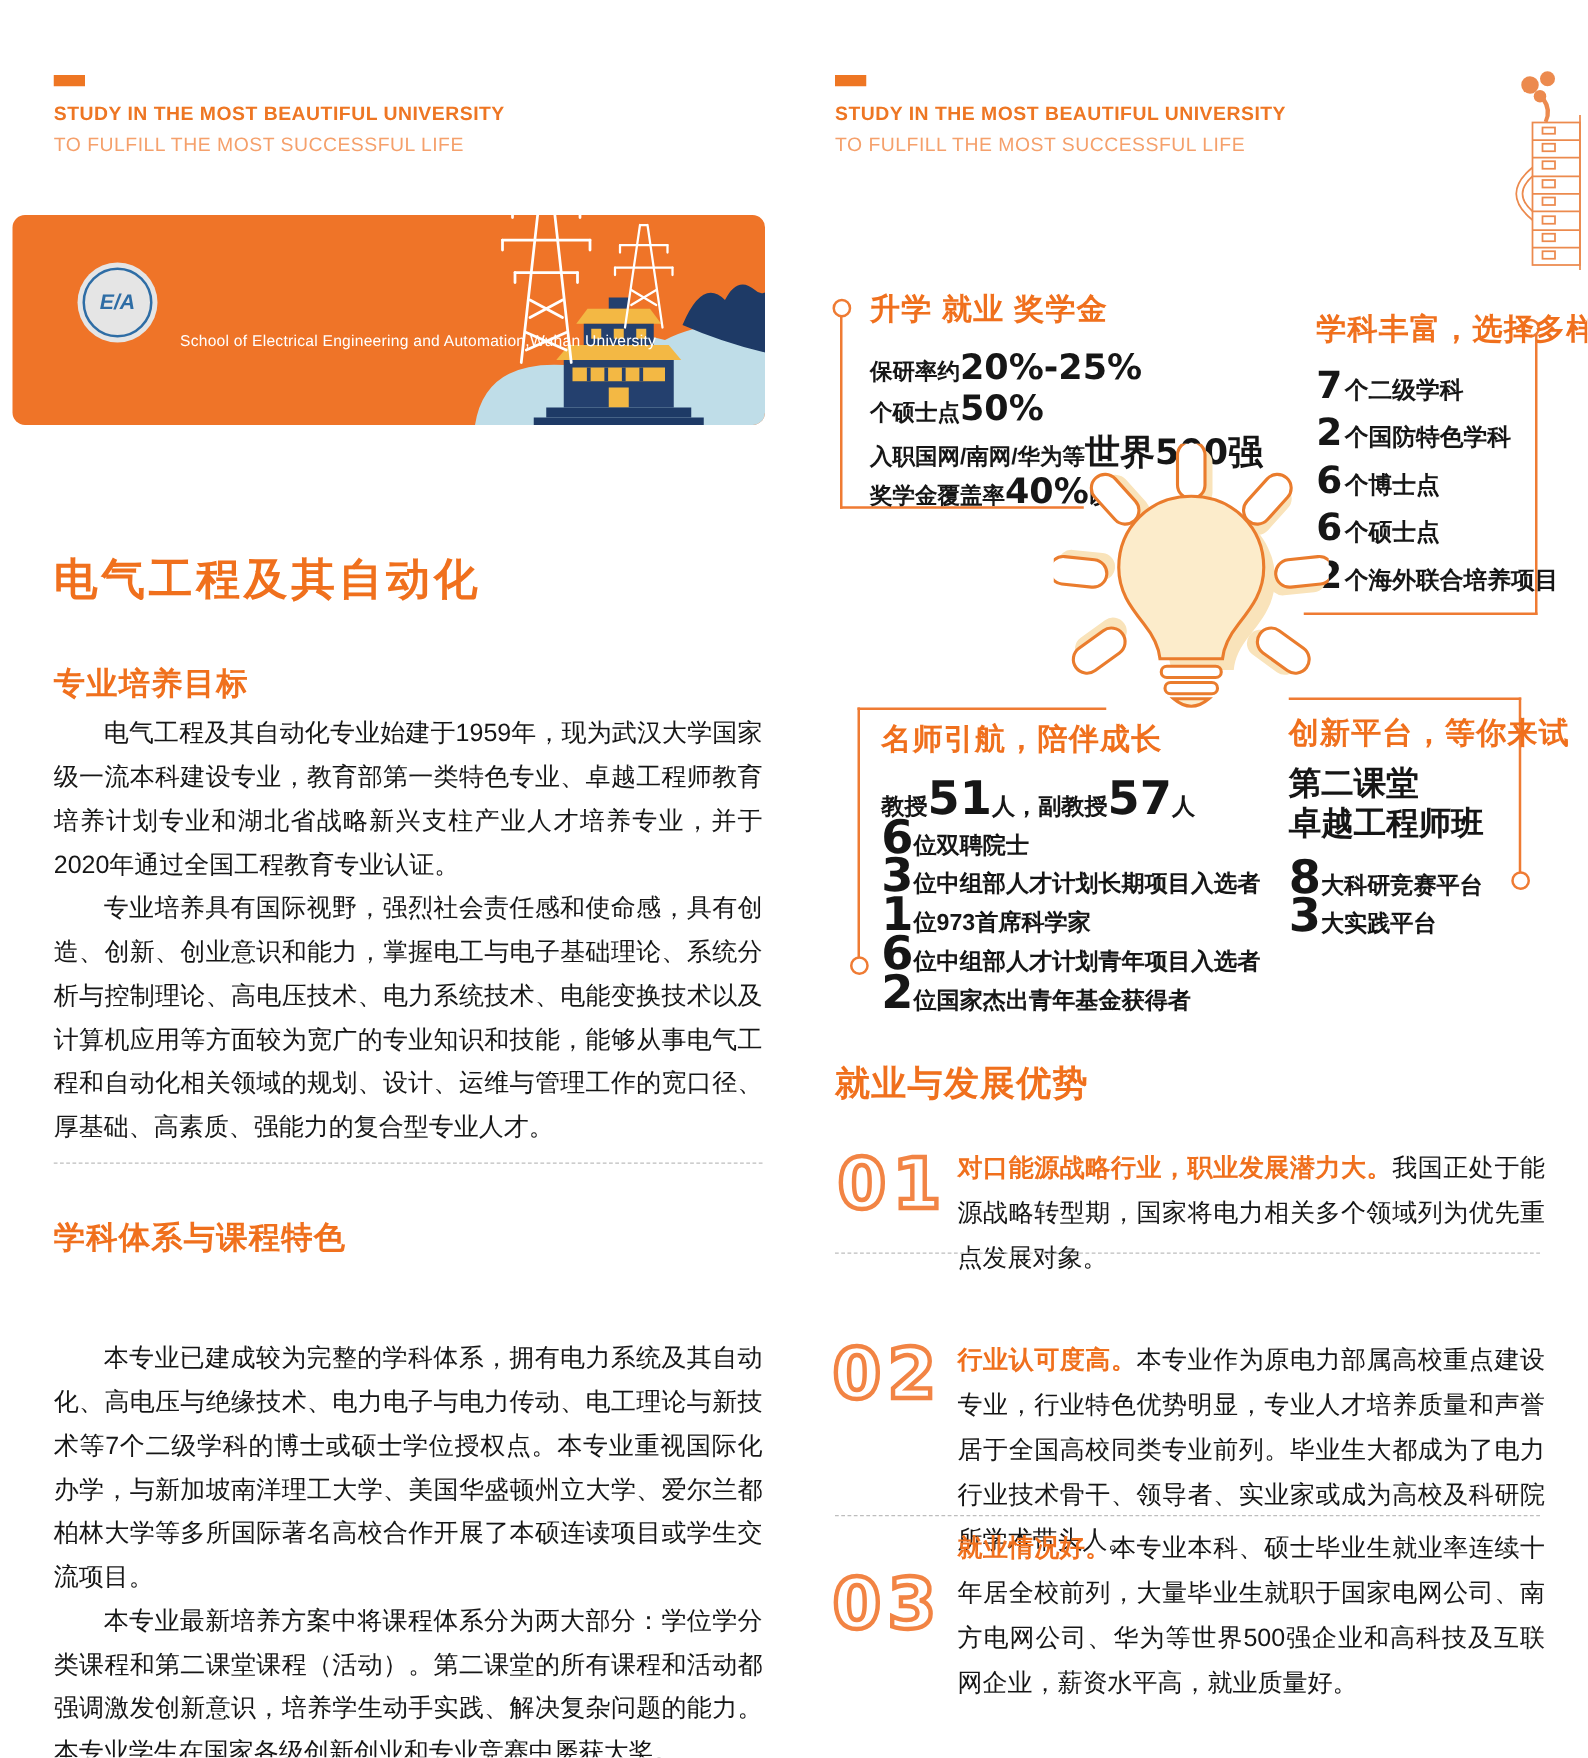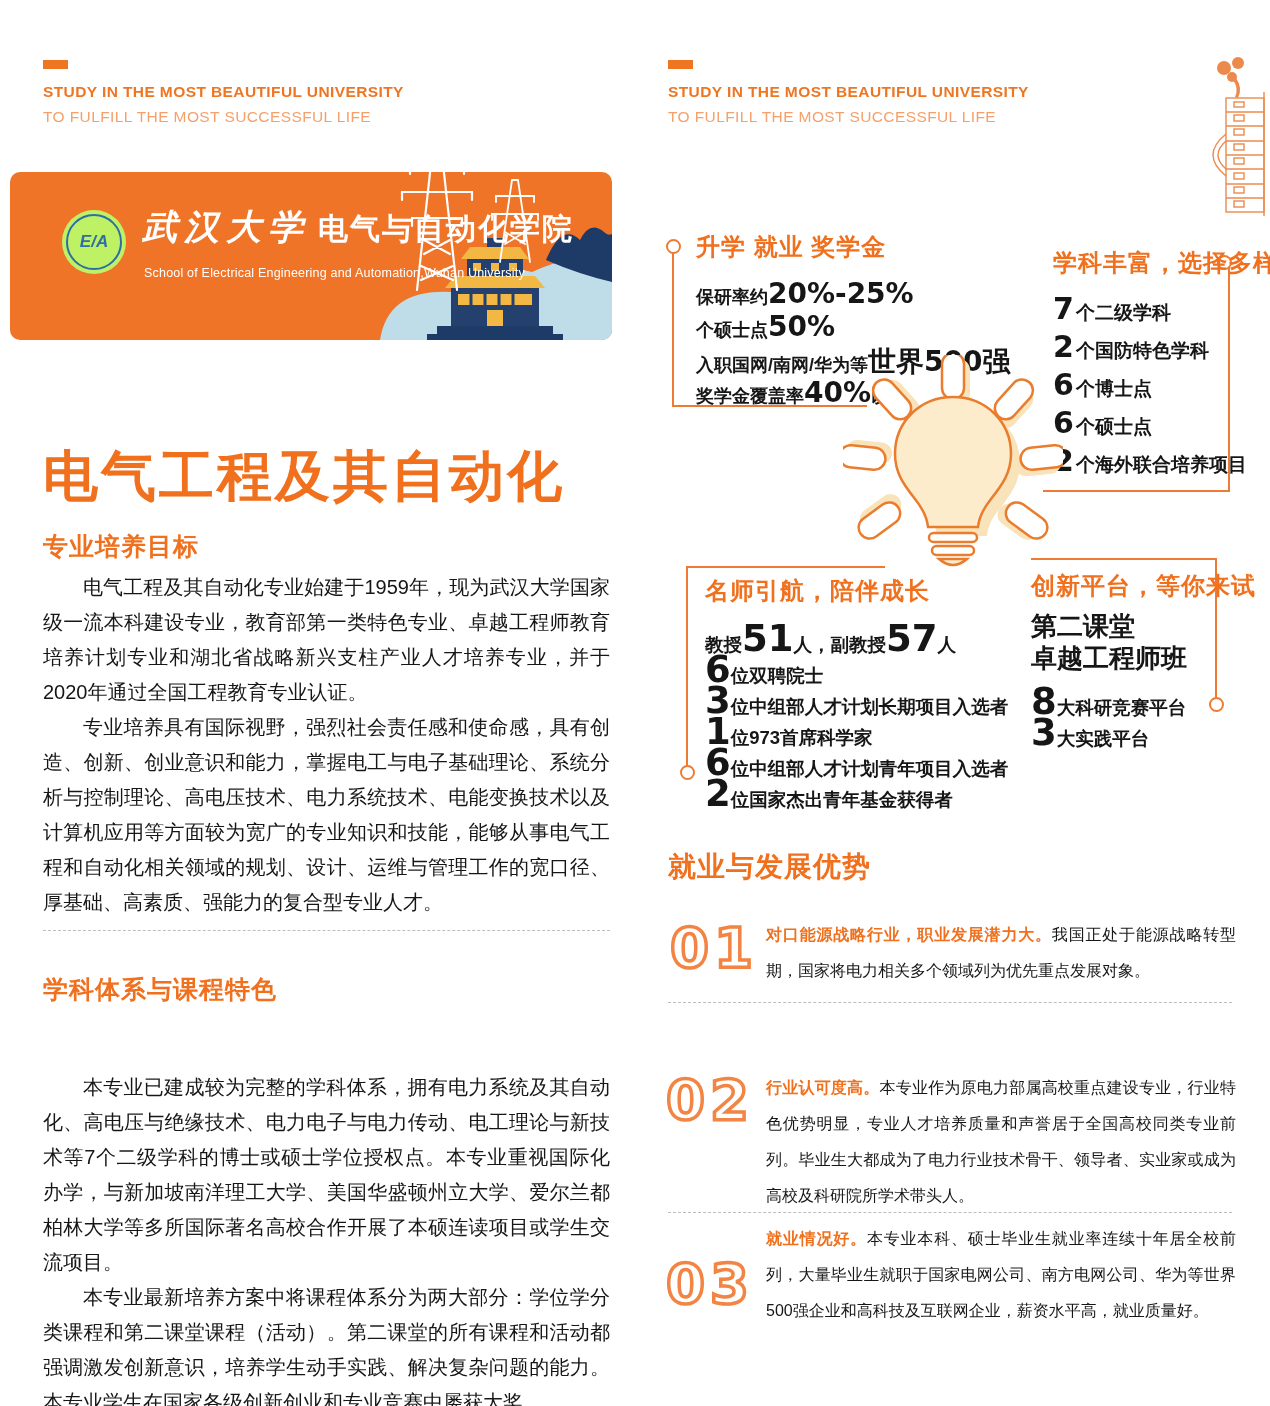--- a/index.html
+++ b/index.html
@@ -9,34 +9,34 @@
 
   
   .dash{width:25px;height:9px;background:#ee7623;}
   .tag-bold{margin-top:14px;color:#ee7623;font-weight:bold;font-size:15.5px;letter-spacing:.4px;}
   .tag-light{margin-top:7px;color:#f5a06b;font-size:15.5px;letter-spacing:.4px;}
 
   
   .banner{left:10px;top:172px;width:602px;height:168px;}
   .banner-art{position:absolute;left:0;top:-32px;overflow:visible;}
   .logo{position:absolute;left:52px;top:38px;width:64px;height:64px;border-radius:50%;
-        background:#bef264;display:flex;align-items:center;justify-content:center;}
+        background:#e5e5e5;display:flex;align-items:center;justify-content:center;}
   .logo-ring{width:52px;height:52px;border:2.5px solid #2e6da5;border-radius:50%;
         display:flex;align-items:center;justify-content:center;}
   .logo-mark{color:#2e6da5;font-weight:800;font-style:italic;font-size:17px;}
   .banner-title{position:absolute;left:132px;top:32px;color:#fff;white-space:nowrap;display:flex;align-items:baseline;}
   .callig{font-family:"DejaVu Serif",serif;font-style:italic;font-weight:bold;font-size:35px;letter-spacing:7px;margin-right:8px;}
   .cn-name{font-size:30px;font-weight:800;letter-spacing:2px;}
   .banner-en{position:absolute;left:134px;top:94px;color:#fff;font-size:12.5px;letter-spacing:.2px;}
 
   
   .landmark{left:1196px;top:52px;}
 
   
-  .h1{left:43px;top:440px;font-size:55px;font-weight:800;color:#f0701d;letter-spacing:3px;}
+  .h1{left:43px;top:440px;font-size:35px;font-weight:800;color:#f0701d;letter-spacing:3px;}
   .h2{font-size:25px;font-weight:800;color:#f0701d;letter-spacing:1px;}
   .h2a{left:43px;top:530px;}
   .h2b{left:43px;top:973px;}
   .paras{left:43px;width:567px;font-size:20px;line-height:35px;text-align:justify;color:#161616;}
   .paras p{margin:0;text-indent:2em;}
   .pblock1{top:570px;}
   .pblock2{top:1025px;margin-top:45px;}
   .dashed{height:0;border-top:1.5px dashed #bdbdbd;}
   .div-left{left:43px;top:930px;width:567px;}
 
@@ -60,21 +60,21 @@
   .disc-big{font-size:30px;font-weight:800;font-family:"DejaVu Sans",sans-serif;margin-right:2px;}
 
   .fac-row{white-space:nowrap;font-size:18.5px;font-weight:600;color:#161616;height:31px;display:flex;align-items:baseline;}
   .fac-big{font-size:37px;font-weight:700;font-family:"DejaVu Sans",sans-serif;}
 
   .plat-bold{font-size:26px;font-weight:800;color:#161616;line-height:32px;white-space:nowrap;}
 
   .adv-head{left:668px;top:848px;font-size:28px;font-weight:800;color:#f0701d;letter-spacing:1px;}
   .adv-num{font-size:56px;line-height:1;font-weight:800;color:#ffffff;letter-spacing:5px;
            font-family:"DejaVu Sans",sans-serif;-webkit-text-stroke:3.5px #f28444;}
-  .adv-text{width:470px;font-size:16px;line-height:36px;text-align:justify;color:#161616;}
+  .adv-text{width:470px;font-size:20px;line-height:36px;text-align:justify;color:#161616;}
   .adv-lead{color:#f0701d;font-weight:800;}
   .div-r1{left:668px;top:1002px;width:564px;}
   .div-r2{left:668px;top:1212px;width:564px;}
 </style>
 </head>
 <body>
 
 <div class="page">
 
   <div class="abs" style="left:43px;top:60px;">
@@ -155,24 +155,20 @@
         <path d="M486,56 L524,56 M482,74 L528,74"></path>
         <path d="M486,56 v6 M524,56 v6 M482,74 v6 M528,74 v6"></path>
         <path d="M495,92 L515,104 M515,92 L495,104"></path>
       </g>
     </svg>
     <div class="logo">
       <div class="logo-ring">
         <span class="logo-mark">E/A</span>
       </div>
     </div>
-    <div class="banner-title">
-      <span class="callig">武汉大学</span>
-      <span class="cn-name">电气与自动化学院</span>
-    </div>
     <div class="banner-en">School of Electrical Engineering and Automation,Wuhan University</div>
   </div>
 
   <div class="abs h1">电气工程及其自动化</div>
   <div class="abs h2 h2a">专业培养目标</div>
   <div class="abs paras pblock1">
     <p>电气工程及其自动化专业始建于1959年，现为武汉大学国家级一流本科建设专业，教育部第一类特色专业、卓越工程师教育培养计划专业和湖北省战略新兴支柱产业人才培养专业，并于2020年通过全国工程教育专业认证。</p>
     <p>专业培养具有国际视野，强烈社会责任感和使命感，具有创造、创新、创业意识和能力，掌握电工与电子基础理论、系统分析与控制理论、高电压技术、电力系统技术、电能变换技术以及计算机应用等方面较为宽广的专业知识和技能，能够从事电气工程和自动化相关领域的规划、设计、运维与管理工作的宽口径、厚基础、高素质、强能力的复合型专业人才。</p>
   </div>
   <div class="abs dashed div-left"></div>

